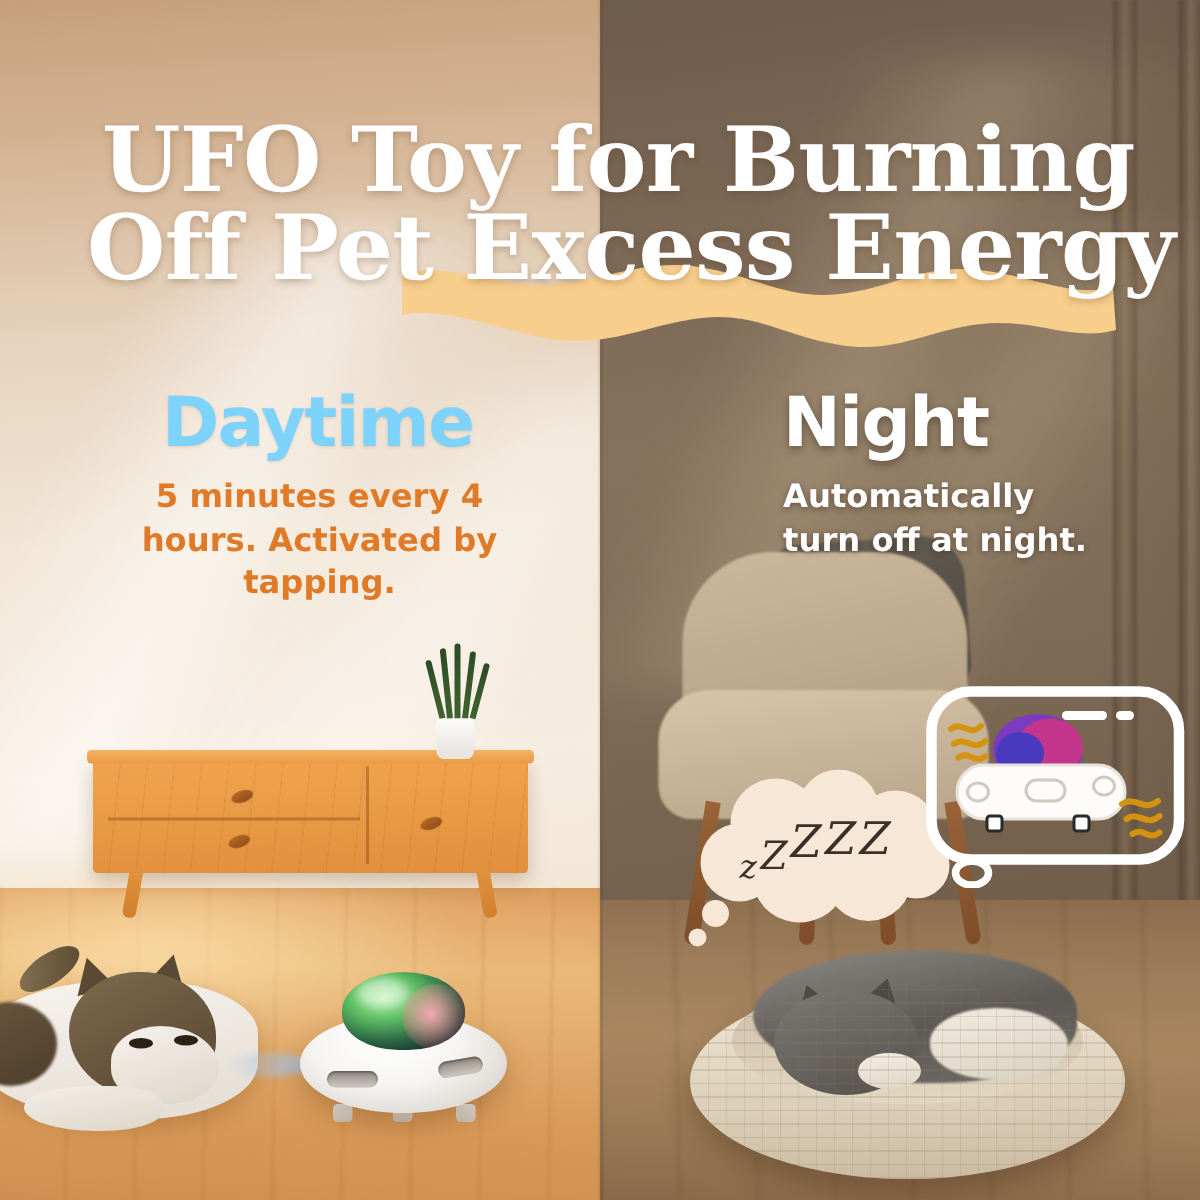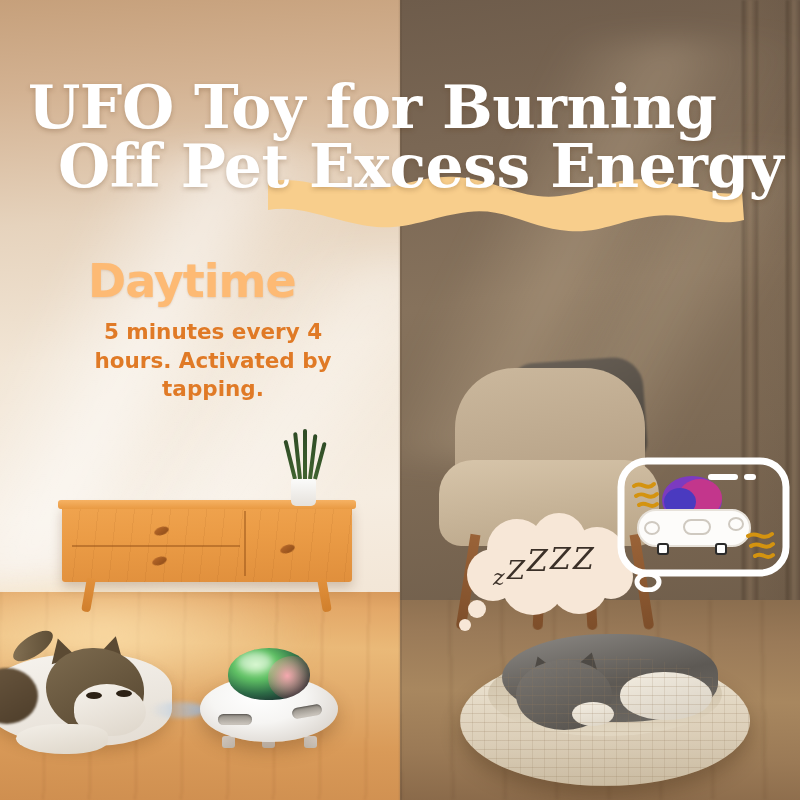--- a/index.html
+++ b/index.html
@@ -168,34 +168,34 @@
   .sc-ear{position:absolute;width:0;height:0;border-left:13px solid transparent;border-right:13px solid transparent;border-bottom:20px solid #4e4a45;}
 
   
   #headline{
     position:absolute;left:0;top:78px;width:800px;z-index:30;
     font-family:"DejaVu Serif","Liberation Serif",serif;
     font-weight:700;color:#ffffff;text-align:left;
     letter-spacing:-.5px;line-height:.98;
   }
   #headline .hl-line{
-    display:block;padding-left:28px;font-size:60px;
+    display:block;padding-left:68px;font-size:60px;
     text-shadow:0 2px 5px rgba(90,55,20,.28);
     white-space:nowrap;
   }
   #headline .hl-line.l2{padding-left:58px;}
   #ribbon{position:absolute;left:0;top:176px;width:800px;height:60px;z-index:25;}
 
   
   .col{position:absolute;z-index:30;}
   #col-day{left:88px;top:258px;width:250px;}
   #col-night{left:522px;top:258px;width:220px;}
   .col-title{font-size:46px;font-weight:700;line-height:1.0;margin:0 0 14px 0;letter-spacing:-1px;}
   .col-body{font-size:21.5px;font-weight:700;line-height:1.33;margin:0;}
-  #col-day .col-title{color:#fdba74;text-shadow:0 1px 2px rgba(150,80,20,.18);}
+  #col-day .col-title{color:#7dd3fc;text-shadow:0 1px 2px rgba(150,80,20,.18);margin-left:20px;}
   #col-day .col-body{color:#e07a26;text-align:center;}
   #col-night .col-title{color:#ffffff;text-shadow:0 2px 6px rgba(40,25,10,.45);}
   #col-night .col-body{color:#ffffff;text-shadow:0 1px 4px rgba(40,25,10,.45);}
 
   
   #zzz-bubble{position:absolute;left:455px;top:513px;width:215px;height:125px;z-index:28;}
   #toy-inset{position:absolute;left:612px;top:452px;width:188px;height:140px;z-index:29;}
 
   .split-edge{position:absolute;left:398px;top:0;width:4px;height:800px;z-index:20;
     background:linear-gradient(90deg,rgba(255,250,240,.0),rgba(120,95,70,.22),rgba(60,44,30,.18));}
@@ -308,20 +308,24 @@
   <div id="headline">
     <span class="hl-line l1">UFO Toy for Burning</span>
     <span class="hl-line l2">Off Pet Excess Energy</span>
   </div>
 
   <div class="col" id="col-day">
     <p class="col-title">Daytime</p>
     <p class="col-body">5 minutes every 4 hours. Activated by tapping.</p>
   </div>
 
+  <div class="col" id="col-night">
+    <p class="col-title">Night</p>
+    <p class="col-body">Automatically turn off at night.</p>
+  </div>
 
   <svg id="zzz-bubble" viewBox="0 0 215 125">
     <g>
       <circle cx="62" cy="36" r="30" fill="#F7E7D7"></circle>
       <circle cx="104" cy="27" r="27" fill="#F7E7D7"></circle>
       <circle cx="142" cy="42" r="28" fill="#F7E7D7"></circle>
       <circle cx="38" cy="62" r="26" fill="#F7E7D7"></circle>
       <circle cx="78" cy="70" r="32" fill="#F7E7D7"></circle>
       <circle cx="124" cy="72" r="29" fill="#F7E7D7"></circle>
       <circle cx="156" cy="64" r="22" fill="#F7E7D7"></circle>

